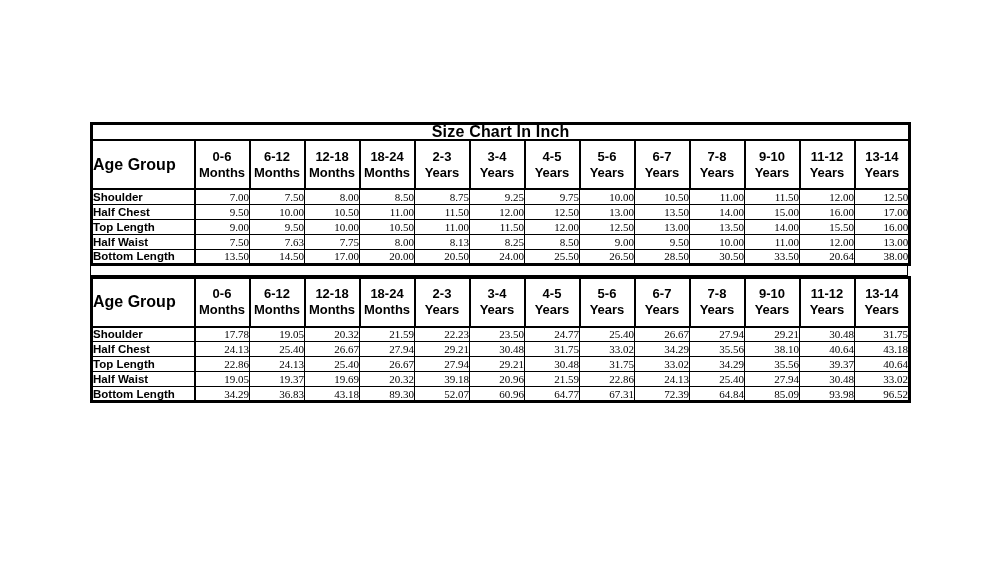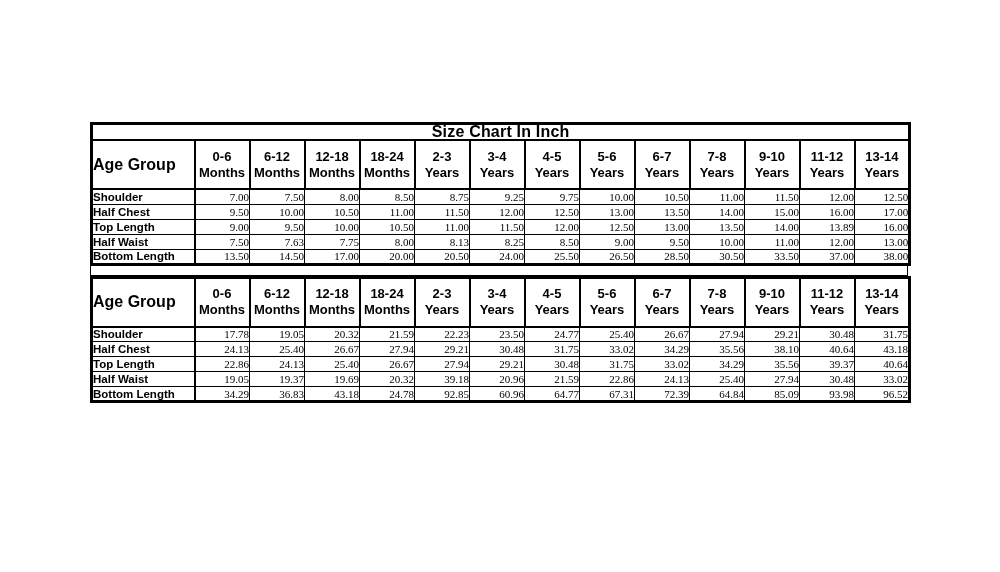--- a/index.html
+++ b/index.html
@@ -187,21 +187,21 @@
           <td class="val">9.50</td>
           <td class="val">10.00</td>
           <td class="val">10.50</td>
           <td class="val">11.00</td>
           <td class="val">11.50</td>
           <td class="val">12.00</td>
           <td class="val">12.50</td>
           <td class="val">13.00</td>
           <td class="val">13.50</td>
           <td class="val">14.00</td>
-          <td class="val">13.89</td>
+          <td class="val">15.50</td>
           <td class="val">16.00</td>
         </tr>
         <tr class="data-row">
           <th class="rowlabel">Half Waist</th>
           <td class="val">7.50</td>
           <td class="val">7.63</td>
           <td class="val">7.75</td>
           <td class="val">8.00</td>
           <td class="val">8.13</td>
           <td class="val">8.25</td>
@@ -219,21 +219,21 @@
           <td class="val">14.50</td>
           <td class="val">17.00</td>
           <td class="val">20.00</td>
           <td class="val">20.50</td>
           <td class="val">24.00</td>
           <td class="val">25.50</td>
           <td class="val">26.50</td>
           <td class="val">28.50</td>
           <td class="val">30.50</td>
           <td class="val">33.50</td>
-          <td class="val">37.00</td>
+          <td class="val">20.64</td>
           <td class="val">38.00</td>
         </tr>
       </tbody>
     </table>
   <div class="spacer-row"></div>
   <table class="size-table">
       <colgroup>
         <col style="width:103px">
         <col style="width:55px">
         <col style="width:55px">
@@ -367,22 +367,22 @@
           <td class="val">25.40</td>
           <td class="val">27.94</td>
           <td class="val">30.48</td>
           <td class="val">33.02</td>
         </tr>
         <tr class="data-row">
           <th class="rowlabel">Bottom Length</th>
           <td class="val">34.29</td>
           <td class="val">36.83</td>
           <td class="val">43.18</td>
-          <td class="val">24.78</td>
-          <td class="val">92.85</td>
+          <td class="val">89.30</td>
+          <td class="val">52.07</td>
           <td class="val">60.96</td>
           <td class="val">64.77</td>
           <td class="val">67.31</td>
           <td class="val">72.39</td>
           <td class="val">64.84</td>
           <td class="val">85.09</td>
           <td class="val">93.98</td>
           <td class="val">96.52</td>
         </tr>
       </tbody>

